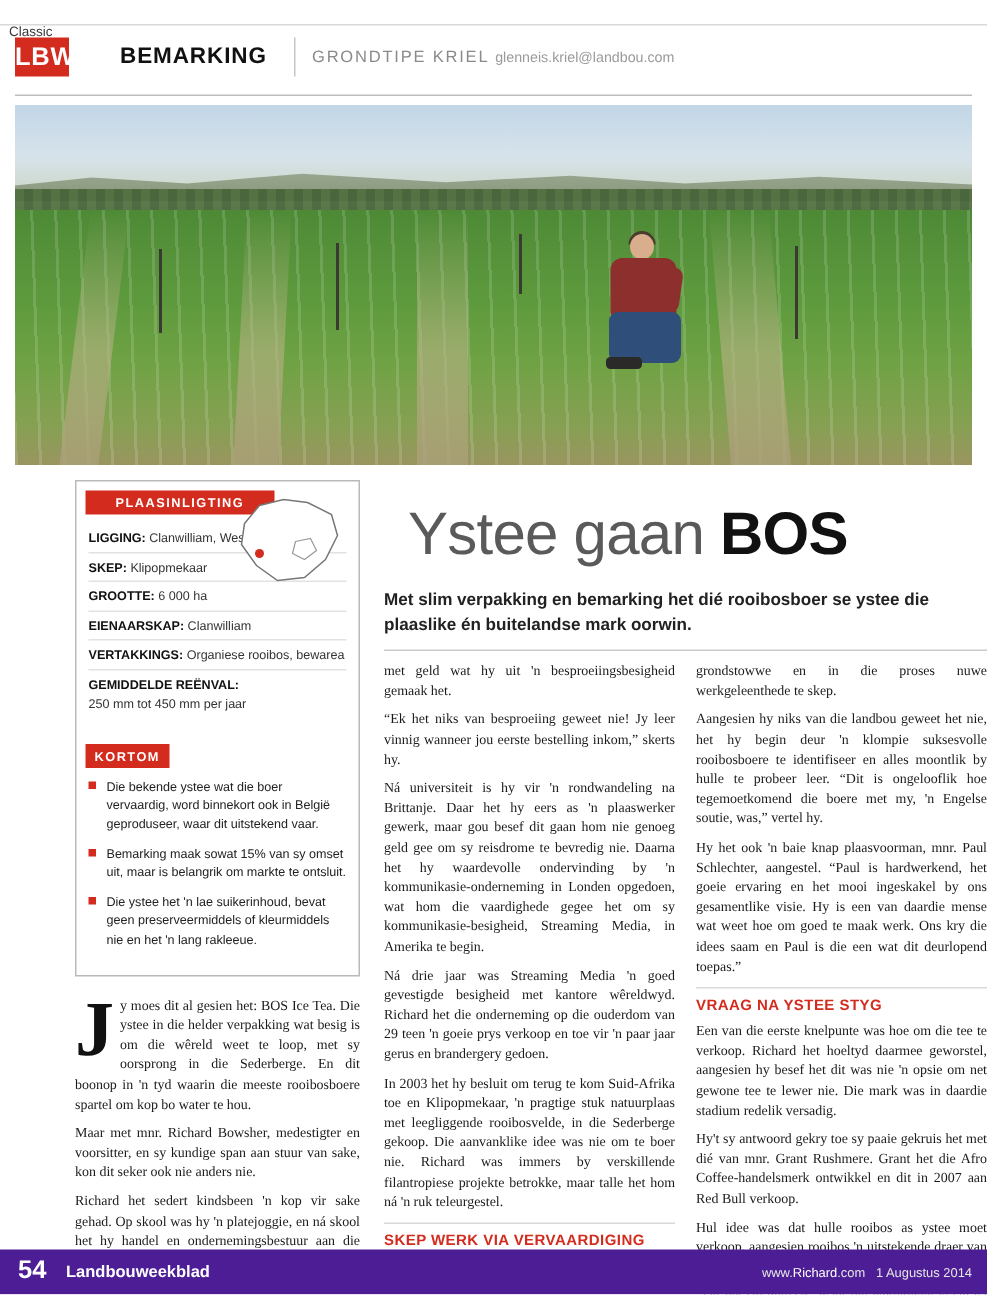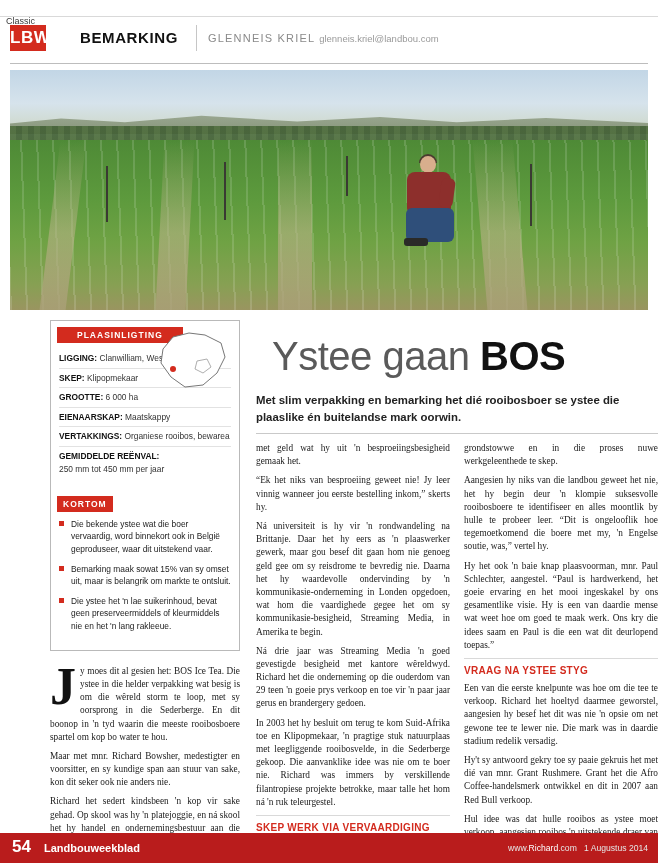--- a/index.html
+++ b/index.html
@@ -147,21 +147,21 @@
   .cols{column-count:2;column-gap:14px;font-size:9.3px;line-height:1.42;text-align:justify;}
   .cols p{margin:0 0 6px 0;}
   .subhead{
     font-family:"Liberation Sans", sans-serif;color:#d32b1e;font-weight:bold;
     font-size:10px;letter-spacing:.3px;margin:4px 0 4px 0;
     border-top:1px solid #d9d9d9;padding-top:5px;
   }
 
   
   .footer{
-    position:absolute;left:0;bottom:0;width:658px;height:30px;background:#b91c1c;color:#fff;text-decoration:underline;
+    position:absolute;left:0;bottom:0;width:658px;height:30px;background:#4c1d95;color:#fff;text-decoration:underline;
   }
   .pagenum{
     position:absolute;left:12px;top:4px;font-family:"Liberation Sans", sans-serif;
     font-size:17px;font-weight:bold;
   }
   .pub{
     position:absolute;left:44px;top:9px;font-family:"Liberation Sans", sans-serif;
     font-size:11px;font-weight:bold;
   }
   .foot-right{
@@ -175,21 +175,21 @@
 
 <div class="page">
 
   <div class="classic-bar">Classic</div>
 
   <div class="header">
     <div class="lbw-badge">LBW</div>
     <div class="bemarking">BEMARKING</div>
     <div class="hdr-divider"></div>
     <div class="byline">
-      <span>GLENNEIS KRIEL</span>
+      <span>GRONDTIPE KRIEL</span>
       <span class="email">glenneis.kriel@landbou.com</span>
     </div>
   </div>
 
   <div class="hero">
     <div class="sky"></div>
     <div class="hills"></div>
     <div class="treeline"></div>
     <div class="field"></div>
     <div class="row-path" style="left:40px;width:26px;transform:skewX(-7deg);"></div>
@@ -231,42 +231,42 @@
           <div class="row">
             <b>SKEP:</b>
             <span class="val">Klipopmekaar</span>
           </div>
           <div class="row">
             <b>GROOTTE:</b>
             <span class="val">6 000 ha</span>
           </div>
           <div class="row">
             <b>EIENAARSKAP:</b>
-            <span class="val">Maatskappy</span>
+            <span class="val">Clanwilliam</span>
           </div>
           <div class="row">
             <b>VERTAKKINGS:</b>
             <span class="val">Organiese rooibos, bewarea</span>
           </div>
           <div class="row">
             <b>GEMIDDELDE REËNVAL:</b><br>
             <span class="val">250 mm tot 450 mm per jaar</span>
           </div>
         </div>
 
         <div class="kortom-head">KORTOM</div>
         <div class="kortom-list">
           <div class="kortom-item">Die bekende ystee wat die boer vervaardig, word binnekort ook in België geproduseer, waar dit uitstekend vaar.</div>
           <div class="kortom-item">Bemarking maak sowat 15% van sy omset uit, maar is belangrik om markte te ontsluit.</div>
           <div class="kortom-item">Die ystee het 'n lae suikerinhoud, bevat geen preserveermiddels of kleurmiddels nie en het 'n lang rakleeue.</div>
         </div>
       </div>
 
       <div class="dropcap-block">
-        <p><span class="dropcap">J</span><span>y moes dit al gesien het: BOS Ice Tea. Die ystee in die helder verpakking wat besig is om die wêreld storm te loop, met sy oorsprong in die Sederberge. En dit boonop in 'n tyd waarin die meeste rooibosboere spartel om kop bo water te hou.</span></p>
+        <p><span class="dropcap">J</span><span>y moes dit al gesien het: BOS Ice Tea. Die ystee in die helder verpakking wat besig is om die wêreld weet te loop, met sy oorsprong in die Sederberge. En dit boonop in 'n tyd waarin die meeste rooibosboere spartel om kop bo water te hou.</span></p>
         <p>Maar met mnr. Richard Bowsher, medestigter en voorsitter, en sy kundige span aan stuur van sake, kon dit seker ook nie anders nie.</p>
         <p>Richard het sedert kindsbeen 'n kop vir sake gehad. Op skool was hy 'n platejoggie, en ná skool het hy handel en ondernemingsbestuur aan die Universiteit van Kaapstad gestudeer</p>
       </div>
     </div>
 
     <div class="rightcol">
       <h1 class="headline"><span>Ystee gaan </span><b>BOS</b></h1>
       <div class="standfirst">Met slim verpakking en bemarking het dié rooibosboer se ystee die plaaslike én buitelandse mark oorwin.</div>
       <div class="hr-thin"></div>
 

